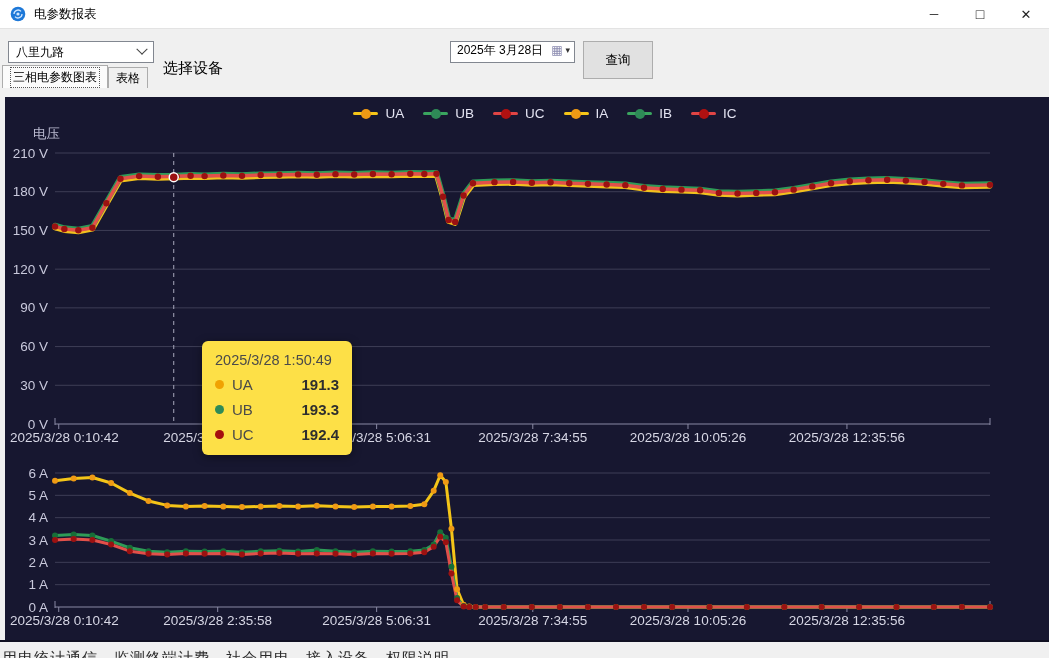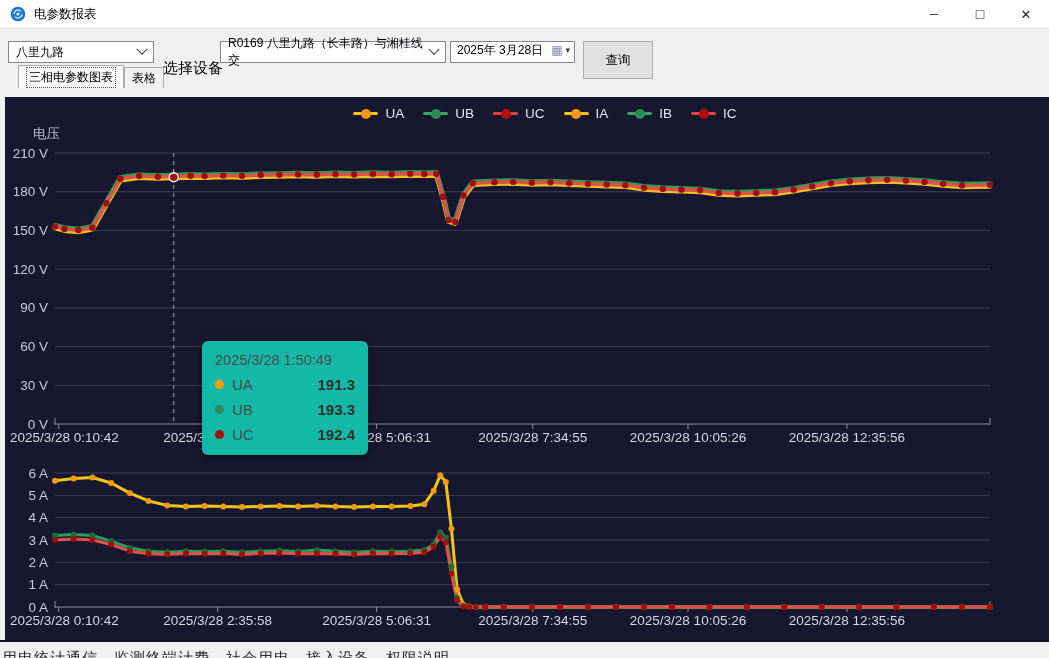--- a/index.html
+++ b/index.html
@@ -34,37 +34,37 @@
   .datepick .cal{margin-left:auto;font-size:12px;color:#8b8bb0;line-height:1;}
   .datepick .darr{font-size:9px;color:#333;margin-left:3px;}
   .query-btn{position:absolute;left:583px;top:12px;width:70px;height:38px;background:#e1e1e1;
              border:1px solid #adadad;font-size:12.5px;color:#000;
              font-family:"Liberation Sans","DejaVu Sans",sans-serif;}
 
   
   .tabstrip{position:absolute;top:66px;left:2px;height:22px;display:flex;align-items:flex-end;}
   .tab{height:20px;padding:0 7px;font-size:12px;background:#f0f0f0;border:1px solid #acacac;
        border-bottom:none;display:flex;align-items:center;color:#000;}
-  .tab.selected{background:#fbfbfb;height:22px;z-index:2;margin-left:16px;}
+  .tab.selected{background:#fbfbfb;height:22px;z-index:2;}
   .tab.selected .tab-focus{border:1px dotted #555;padding:1px 2px;}
 
   
   .panel{position:absolute;left:5px;top:97px;width:1039px;height:543px;background:#171730;padding-left:41px;}
   .legend{position:absolute;top:9px;left:0;right:0;display:flex;justify-content:center;
           gap:19px;z-index:3;}
   .lg-item{display:flex;align-items:center;gap:7px;}
   .lg-line{display:inline-block;width:25px;height:3px;border-radius:2px;position:relative;}
   .lg-dot{position:absolute;left:7.5px;top:-3.5px;width:10px;height:10px;border-radius:50%;}
   .lg-label{font-size:13.5px;color:#e4e4f2;}
   svg.charts{position:absolute;inset:0;}
   svg.charts text{font-family:"Liberation Sans","DejaVu Sans",sans-serif;}
 
   
-  .tooltip{position:absolute;left:197px;top:244px;width:166px;box-sizing:border-box;
-           background:#14b8a6;border-radius:6px;box-shadow:0 2px 10px rgba(0,0,0,.4);
+  .tooltip{position:absolute;left:197px;top:244px;width:150px;box-sizing:border-box;
+           background:#fde047;border-radius:6px;box-shadow:0 2px 10px rgba(0,0,0,.4);
            padding:11px 13px 12px 13px;z-index:5;}
   .tt-title{font-size:14.5px;color:#4a4a4a;margin-bottom:4px;white-space:nowrap;}
   .tt-row{display:flex;align-items:center;margin-top:8px;font-size:15px;}
   .tt-dot{width:9px;height:9px;border-radius:50%;margin-right:8px;flex:none;}
   .tt-name{color:#4a4a4a;}
   .tt-val{margin-left:auto;font-weight:bold;color:#2e2e2e;padding-left:14px;}
 
   
   .bstrip{position:absolute;left:0;top:640px;width:1049px;height:18px;background:#f0f0f0;
           overflow:hidden;border-top:2px solid #101022;}
@@ -98,24 +98,20 @@
         </span>
     </span>
   </div>
 
   <div class="toolbar">
     <div class="combo combo1">
       <span>八里九路</span>
       <span class="chev"></span>
     </div>
     <span class="lbl-device">选择设备</span>
-    <div class="combo combo2">
-      <span>R0169 八里九路（长丰路）与湘桂线交</span>
-      <span class="chev"></span>
-    </div>
     <div class="datepick">
       <span>2025年 3月28日</span>
       <span class="cal">▦</span>
       <span class="darr">▾</span>
     </div>
     <button class="query-btn">查询</button>
   </div>
 
   <div class="tabstrip">
     <div class="tab selected">

